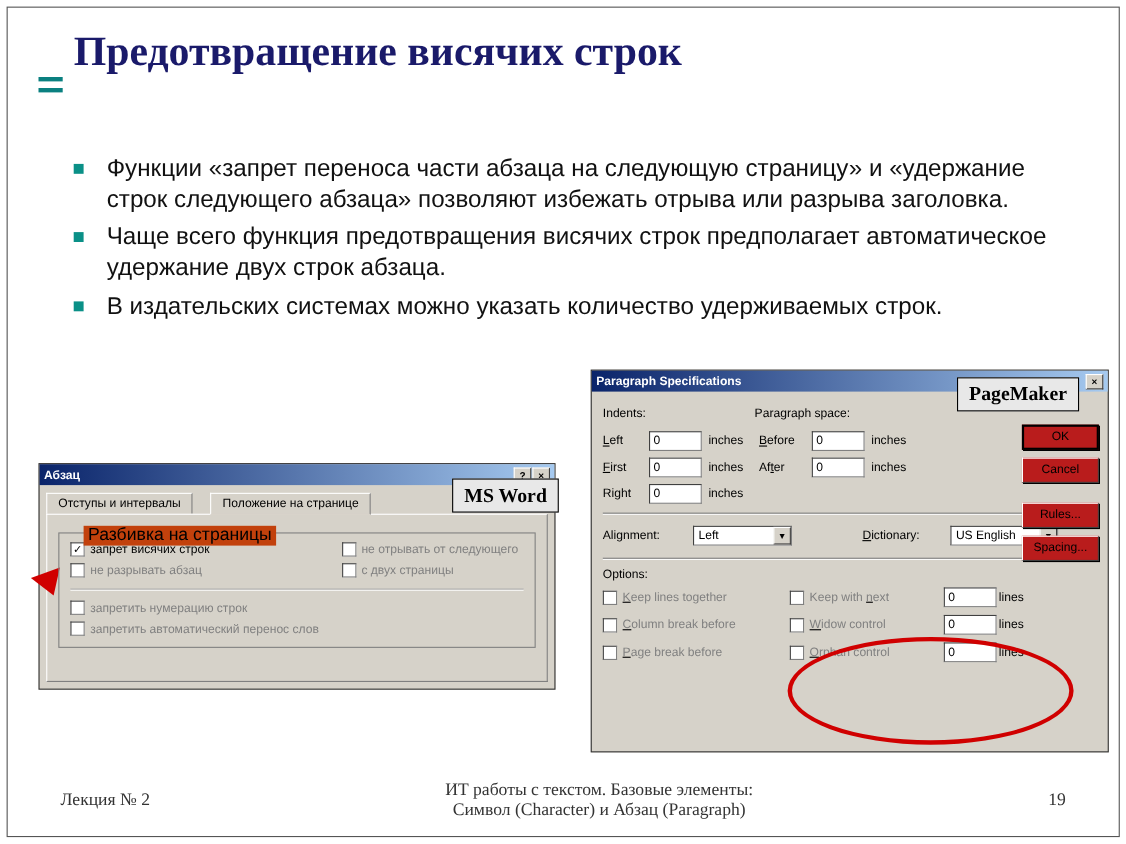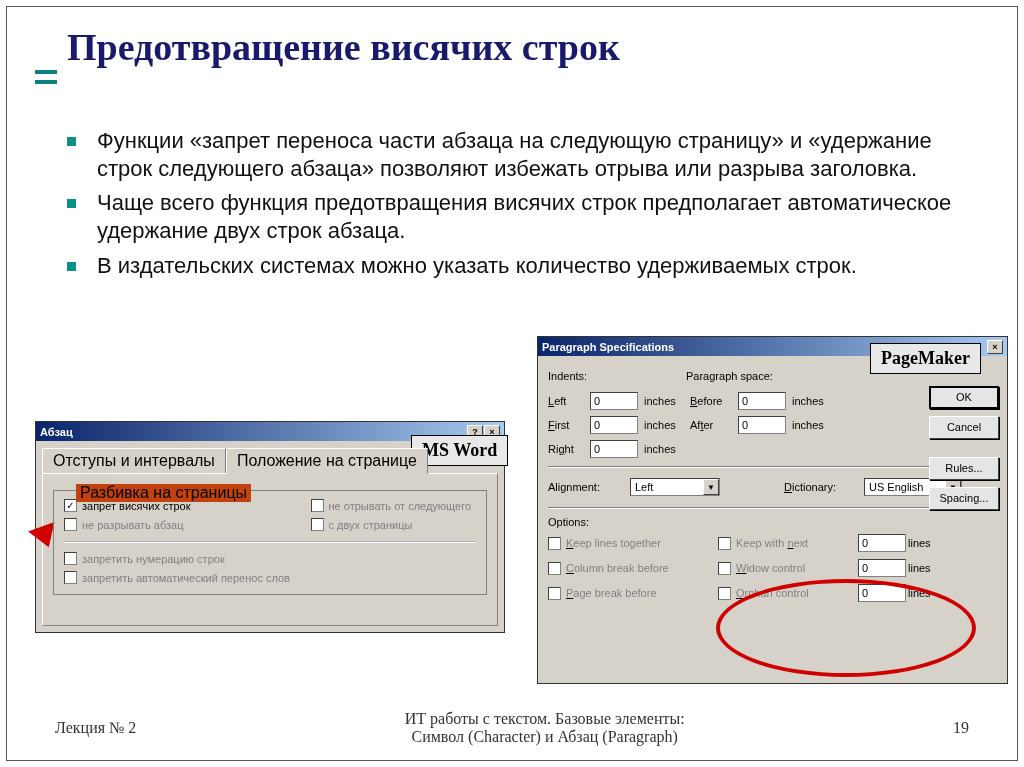--- a/index.html
+++ b/index.html
@@ -35,21 +35,21 @@
   .title {
     font-family: "Times New Roman", serif;
     font-size: 38px;
     font-weight: bold;
     color: #1a1a6a;
     margin-left: 32px;
   }
   .bullets {
     position: absolute;
     left: 60px;
-    top: 120px;
+    top: 132px;
     width: 900px;
     font-size: 22px;
     color: #111;
     line-height: 1.28;
   }
   .bullet { position: relative; padding-left: 30px; margin-bottom: 6px; }
   .bullet::before {
     content: "";
     position: absolute;
     left: 0;
@@ -100,22 +100,22 @@
     width: 16px; height: 14px;
     background: #d6d2c9;
     border: 1px solid #fff;
     border-right-color: #404040; border-bottom-color: #404040;
     font-size: 9px; line-height: 12px; text-align: center;
     color: #000; cursor: default;
   }
   .tabs {
     display: flex;
     padding: 6px 6px 0 6px;
-    gap: 0;
-    font-size: 16px;
+    gap: 16px;
+    font-size: 11px;
   }
   .tab {
     padding: 3px 10px;
     border: 1px solid #808080;
     border-bottom: none;
     background: #d6d2c9;
     position: relative;
     top: 1px;
     border-top: 1px solid #fff;
     border-left: 1px solid #fff;
@@ -233,21 +233,21 @@
     display: inline-flex; align-items: center; justify-content: center;
     font-size: 8px;
   }
   .pm-btncol {
     position: absolute;
     right: 8px; top: 30px;
     display: flex; flex-direction: column; gap: 7px;
   }
   .pm-btn {
     width: 70px; height: 23px;
-    background: #e5e5e5;
+    background: #b91c1c;
     border: 1px solid #fff;
     border-right-color: #404040; border-bottom-color: #404040;
     box-shadow: 1px 1px 0 #000;
     font-size: 11px;
     text-align: center; line-height: 21px;
     cursor: default;
   }
   .pm-btn.default { border: 2px solid #000; line-height: 19px; }
   .pm-hr {
     height: 1px;

